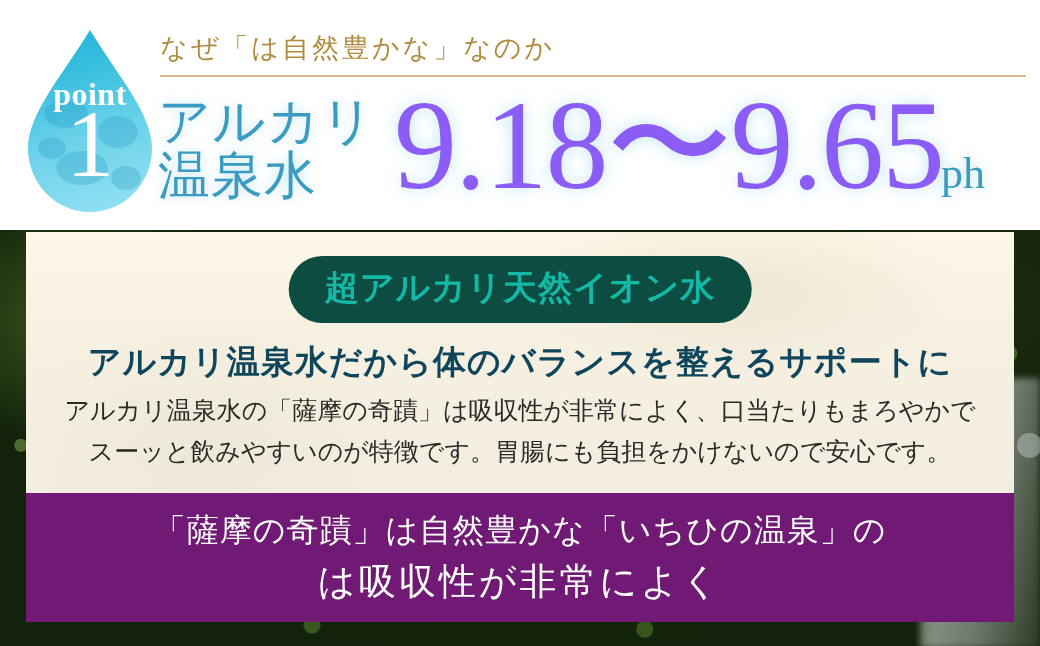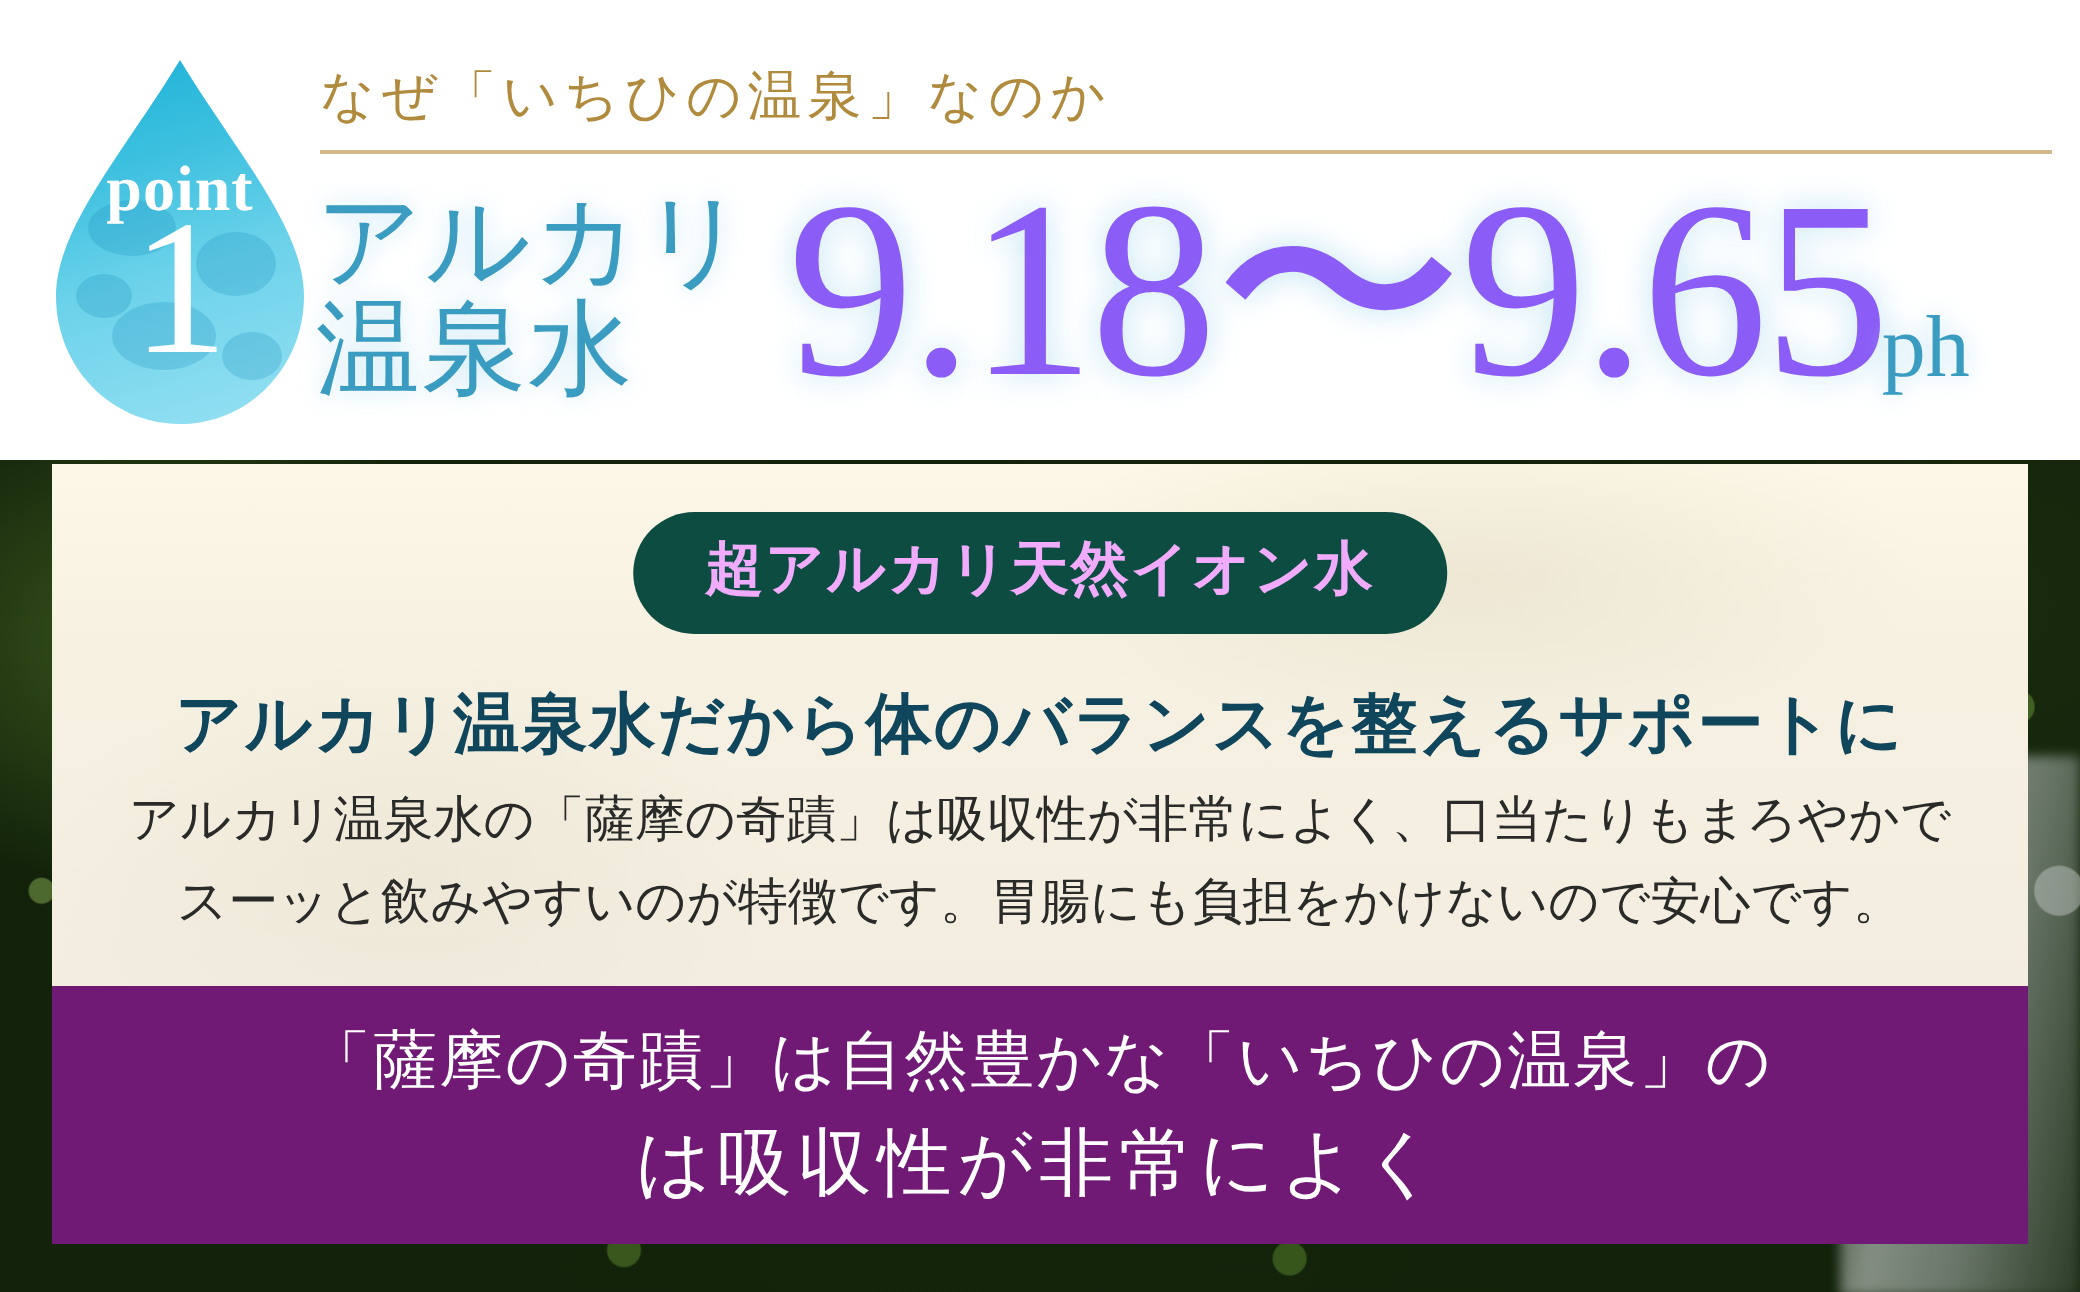--- a/index.html
+++ b/index.html
@@ -192,24 +192,24 @@
       radial-gradient(ellipse 320px 120px at 72% 22%, rgba(226,220,198,.55) 0%, rgba(255,255,255,0) 70%),
       radial-gradient(ellipse 260px 150px at 18% 78%, rgba(230,224,204,.45) 0%, rgba(255,255,255,0) 72%);
   }
 
   .badge {
     position: absolute;
     left: 50%;
     transform: translateX(-50%);
     top: 24px;
     background: #0d4d41;
-    color: #f0abfc;
+    color: #14b8a6;
     border-radius: 34px;
     padding: 9px 36px 12px;
-    font-size: 29px;
+    font-size: 34px;
     font-weight: 700;
     letter-spacing: 1px;
     font-family: "DejaVu Sans", "Liberation Sans", sans-serif;
     white-space: nowrap;
     z-index: 7;
   }
 
   .lead {
     position: absolute;
     left: 0; right: 0;
@@ -286,21 +286,21 @@
         <ellipse cx="92" cy="104" rx="20" ry="16"></ellipse>
         <ellipse cx="56" cy="140" rx="26" ry="17"></ellipse>
         <ellipse cx="100" cy="150" rx="15" ry="12"></ellipse>
         <ellipse cx="26" cy="120" rx="14" ry="11"></ellipse>
       </g>
     </svg>
     <div class="drop-label">point</div>
     <div class="drop-number">1</div>
   </div>
 
-  <div class="kicker">なぜ「いちひの温泉」なのか</div>
+  <div class="kicker">なぜ「は自然豊かな」なのか</div>
   <div class="rule"></div>
 
   <div class="headline">
     <div class="headline-jp">アルカリ
 温泉水</div>
     <div class="headline-num">9.18〜9.65</div>
     <div class="headline-unit">ph</div>
   </div>
 
   <div class="cream-panel">

